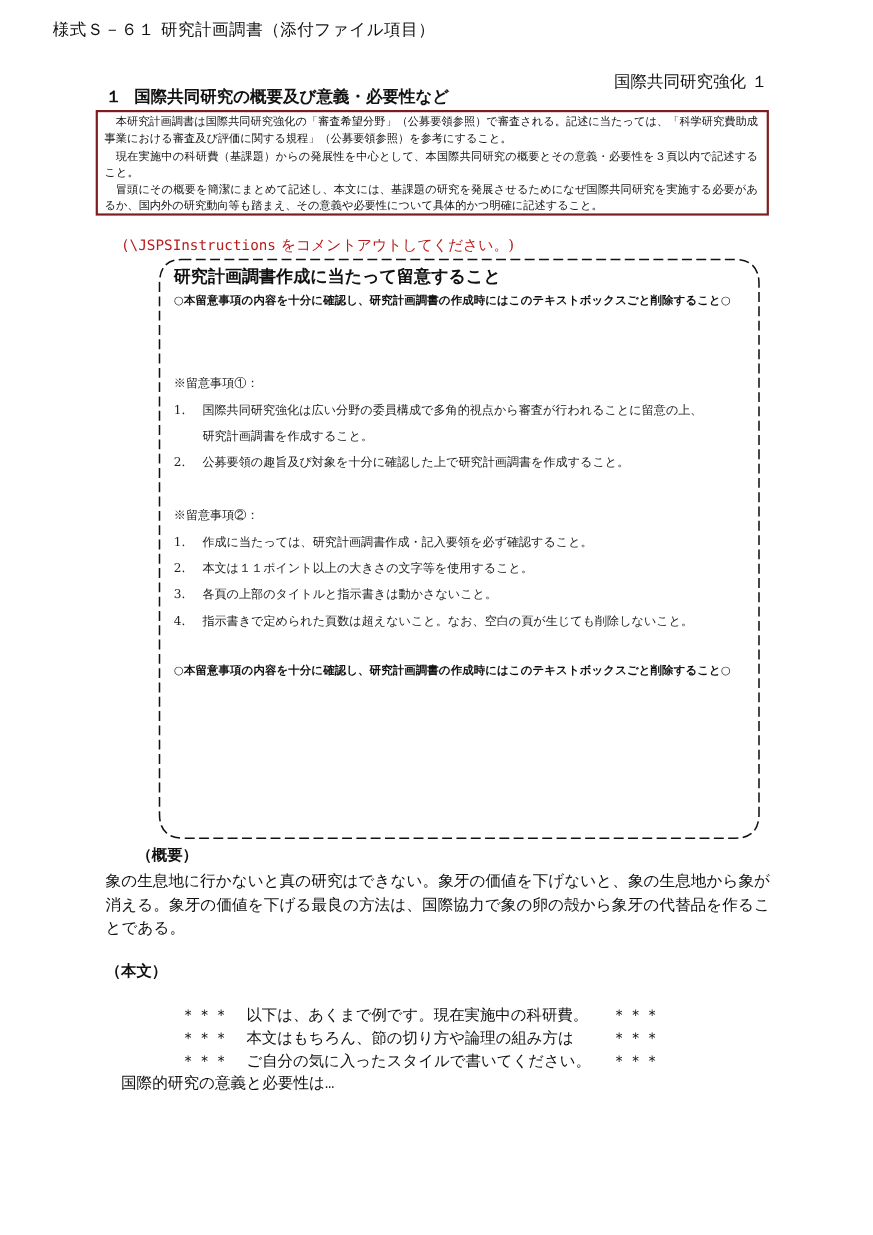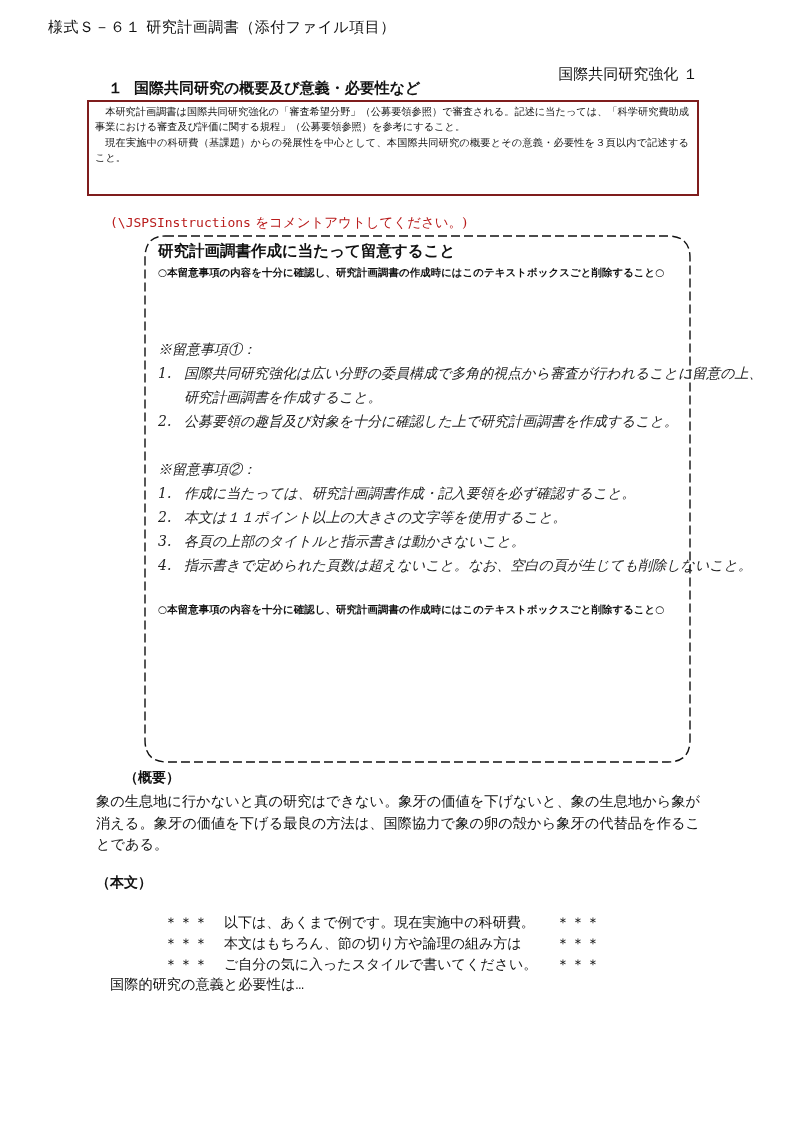--- a/index.html
+++ b/index.html
@@ -10,21 +10,21 @@
   .abs { position: absolute; }
   .form-label {
     left: 48px; top: 18px; font-size: 15px; letter-spacing: 0.5px;
     font-family: "DejaVu Serif", serif; white-space: nowrap;
   }
   .page-tag {
     right: 96px; top: 37px; font-size: 15px;
     font-family: "DejaVu Sans", sans-serif; white-space: nowrap; margin-top: 28px;
   }
   .section-heading {
-    left: 108px; top: 79px; font-size: 15px; font-weight: bold;
+    left: 96px; top: 79px; font-size: 15px; font-weight: bold;
     font-family: "DejaVu Sans", sans-serif; white-space: nowrap;
   }
   .section-heading .num { display: inline-block; width: 26px; }
   .instr-box {
     left: 87px; top: 100px; width: 612px; height: 96px;
     border: 2px solid #7f1d1d; box-sizing: border-box;
     padding: 2px 8px 0 6px; font-size: 10.2px; line-height: 15.3px;
     font-family: "DejaVu Serif", serif; text-align: justify;
   }
   .instr-box p { margin: 0; text-indent: 1em; }
@@ -36,21 +36,21 @@
   .dash-svg { left: 0; top: 0; pointer-events: none; }
   .note-title {
     left: 158px; top: 241px; font-size: 15.5px; font-weight: bold;
     font-family: "DejaVu Sans", sans-serif; white-space: nowrap;
   }
   .note-line {
     left: 158px; font-size: 10.4px; font-weight: bold;
     font-family: "DejaVu Sans", sans-serif; white-space: nowrap; letter-spacing: 0.1px;
   }
   .ital {
-    font-style: italic; font-size: 14px; font-family: "DejaVu Serif", serif;
+    font-size: 11px; font-family: "DejaVu Serif", serif;
     white-space: nowrap; color: #222;
   }
   .ital .n { display: inline-block; width: 26px; }
   .sub-head {
     left: 96px; font-size: 14px; font-weight: bold;
     font-family: "DejaVu Sans", sans-serif;
   }
   .summary {
     left: 96px; top: 791px; width: 604px; font-size: 14.2px; line-height: 21.5px;
     font-family: "DejaVu Serif", serif; text-align: justify;
@@ -72,20 +72,21 @@
 <div class="abs form-label">様式Ｓ－６１ 研究計画調書（添付ファイル項目）</div>
 <div class="abs page-tag">国際共同研究強化 １</div>
 
 <div class="abs section-heading">
   <span class="num">１</span><span>国際共同研究の概要及び意義・必要性など</span>
 </div>
 
 <div class="abs instr-box">
   <p>本研究計画調書は国際共同研究強化の「審査希望分野」（公募要領参照）で審査される。記述に当たっては、「科学研究費助成事業における審査及び評価に関する規程」（公募要領参照）を参考にすること。</p>
   <p>現在実施中の科研費（基課題）からの発展性を中心として、本国際共同研究の概要とその意義・必要性を３頁以内で記述すること。</p>
+  <p>冒頭にその概要を簡潔にまとめて記述し、本文には、基課題の研究を発展させるためになぜ国際共同研究を実施する必要があるか、国内外の研究動向等も踏まえ、その意義や必要性について具体的かつ明確に記述すること。</p>
 </div>
 
 <div class="abs red-note">
   <span class="mono">(\JSPSInstructions</span><span> をコメントアウトしてください。)</span>
 </div>
 
 <svg class="abs dash-svg" width="794" height="1123">
   <path d="M 165 236 L 668 236 Q 690 236 690 258 L 690 740 Q 690 762 668 762 L 167 762 Q 145 762 145 740 L 145 258 Q 145 236 165 236 Z" fill="none" stroke="#111" stroke-width="1.4" stroke-dasharray="9 4"></path>
 </svg>
 

